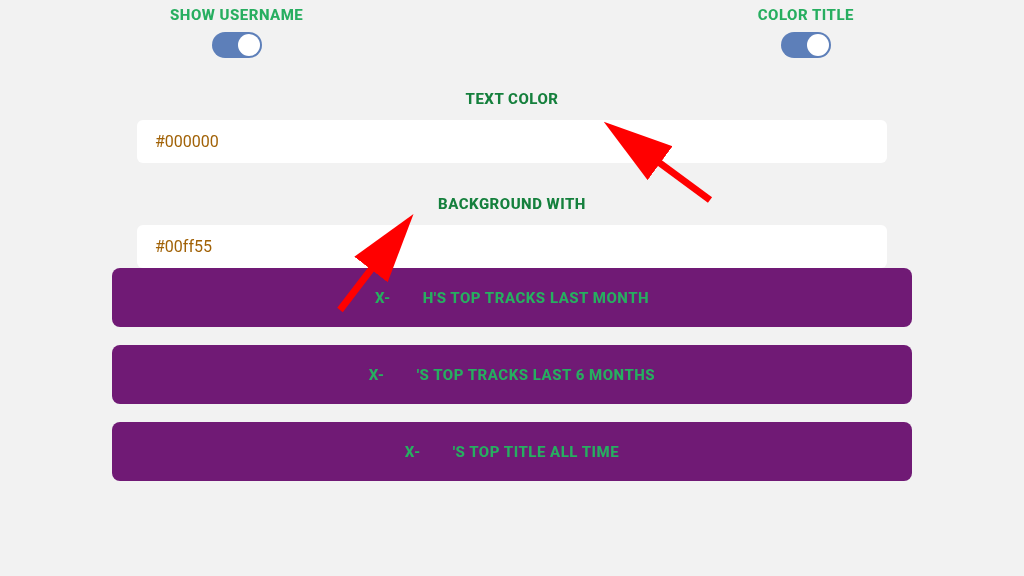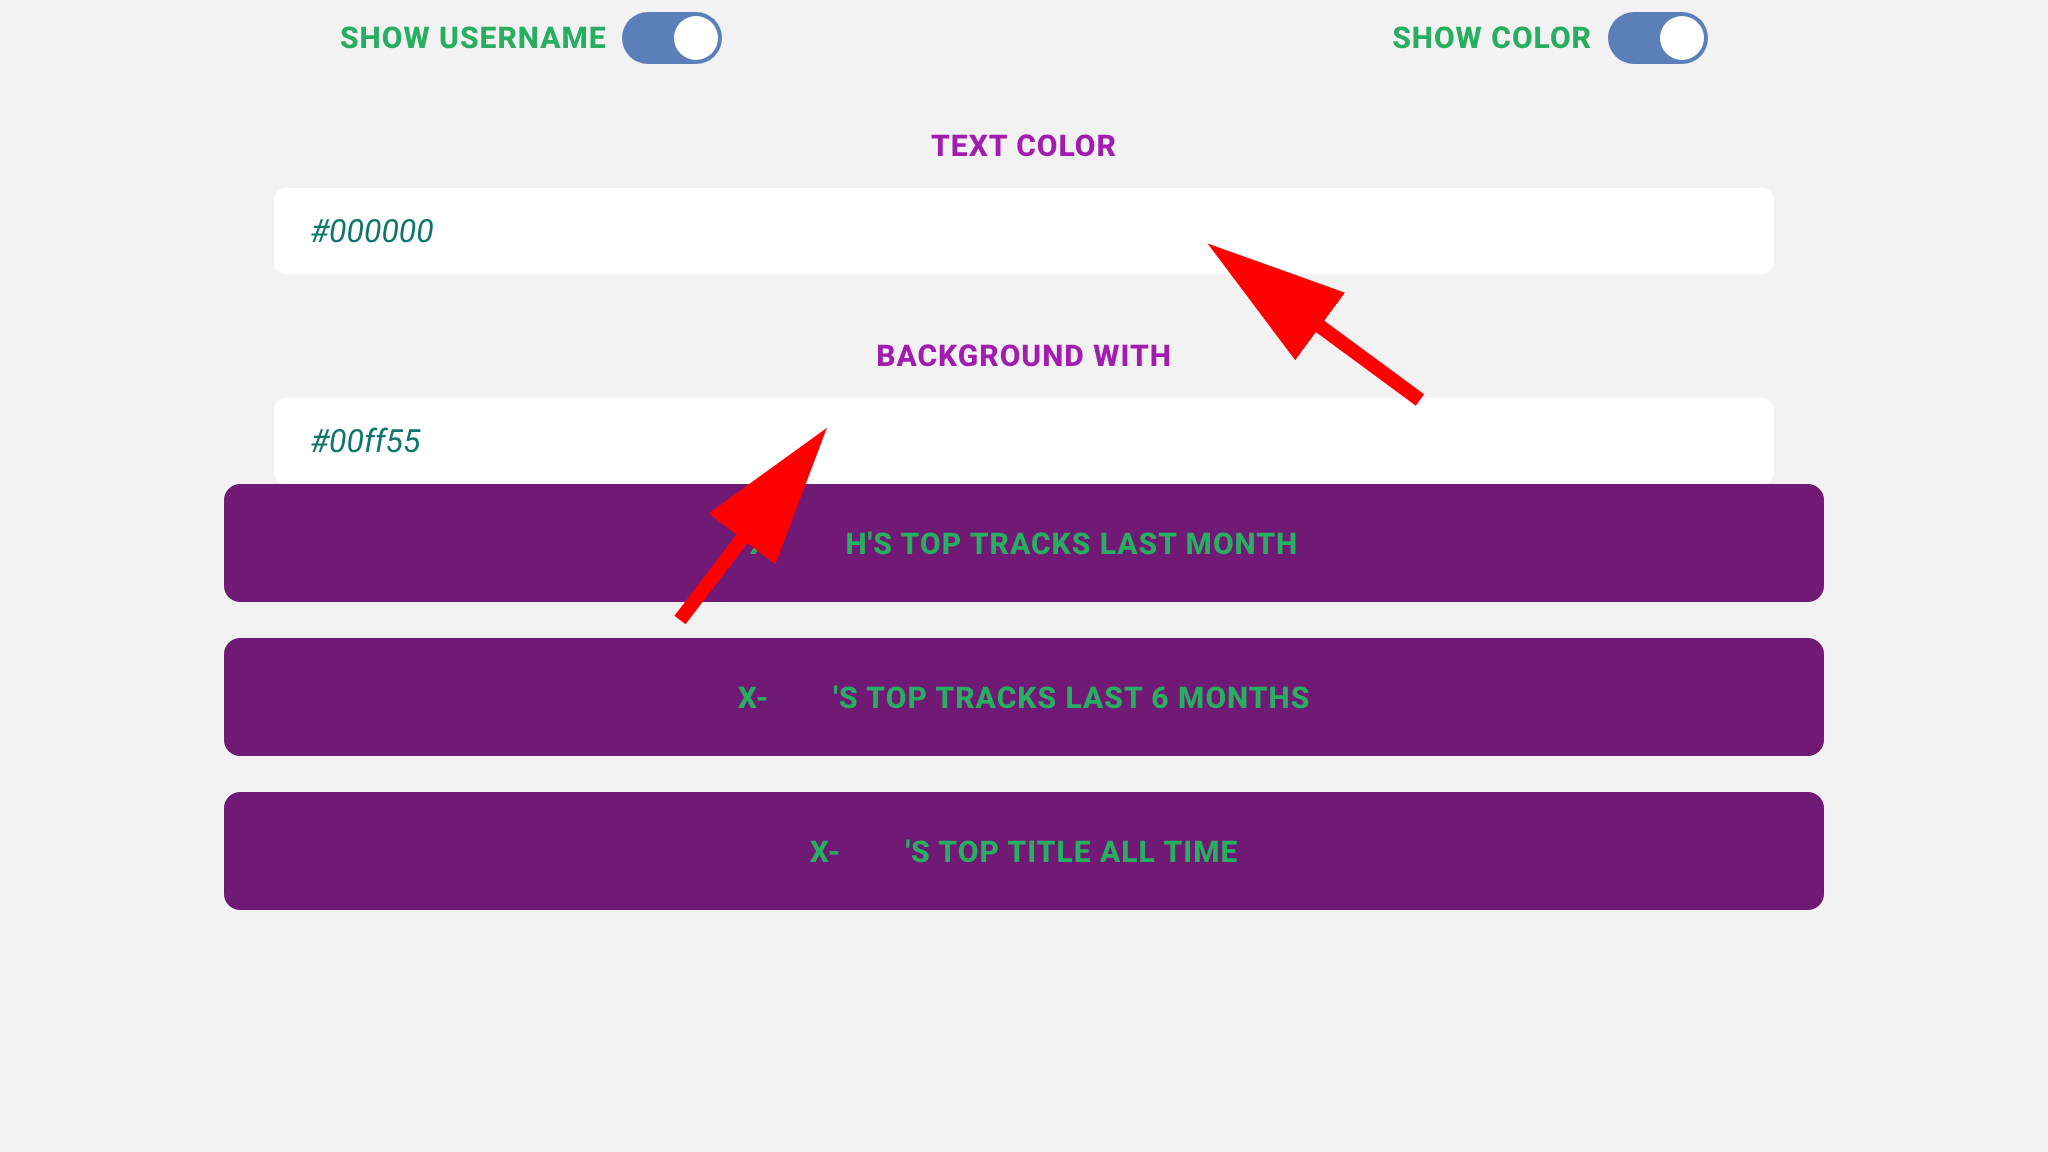--- a/index.html
+++ b/index.html
@@ -19,20 +19,21 @@
       padding: 0 100px;
     }
     .toggles-row {
       display: flex;
       justify-content: space-between;
       padding: 0 70px;
       margin-top: 6px;
     }
     .toggle-group {
       display: flex;
+      flex-direction: column;
       align-items: center;
       gap: 8px;
     }
     .toggle-label {
       color: #27ae60;
       font-weight: 800;
       font-size: 15px;
       letter-spacing: 0.5px;
     }
     .toggle-switch {
@@ -46,40 +47,39 @@
     .toggle-knob {
       position: absolute;
       width: 22px;
       height: 22px;
       background: #fff;
       border-radius: 50%;
       top: 2px;
       right: 2px;
     }
     .section-label {
-      color: #a21caf;
+      color: #15803d;
       font-weight: 800;
       font-size: 15px;
       text-align: center;
       letter-spacing: 0.5px;
       margin-top: 32px;
       margin-bottom: 12px;
     }
     .color-input {
       width: 750px;
       margin: 0 auto;
       background: #fff;
       border: none;
       padding: 12px 18px;
       font-size: 16px;
-      color: #0f766e;
+      color: #a16207;
       border-radius: 6px;
       display: block;
       font-family: inherit;
-      font-style: italic;
     }
     .main-heading {
       color: #27ae60;
       font-weight: 800;
       font-size: 27px;
       text-align: center;
       letter-spacing: 0.5px;
       margin-top: 36px;
       margin-bottom: 26px;
     }
@@ -115,21 +115,21 @@
 
 <div class="container">
   <div class="toggles-row">
     <div class="toggle-group">
       <div class="toggle-label">SHOW USERNAME</div>
       <div class="toggle-switch">
         <div class="toggle-knob"></div>
       </div>
     </div>
     <div class="toggle-group">
-      <div class="toggle-label">SHOW COLOR</div>
+      <div class="toggle-label">COLOR TITLE</div>
       <div class="toggle-switch">
         <div class="toggle-knob"></div>
       </div>
     </div>
   </div>
 
   <div class="section-label">TEXT COLOR</div>
   <input class="color-input" type="text" value="#000000" style="">
 
   <div class="section-label">BACKGROUND WITH</div>

